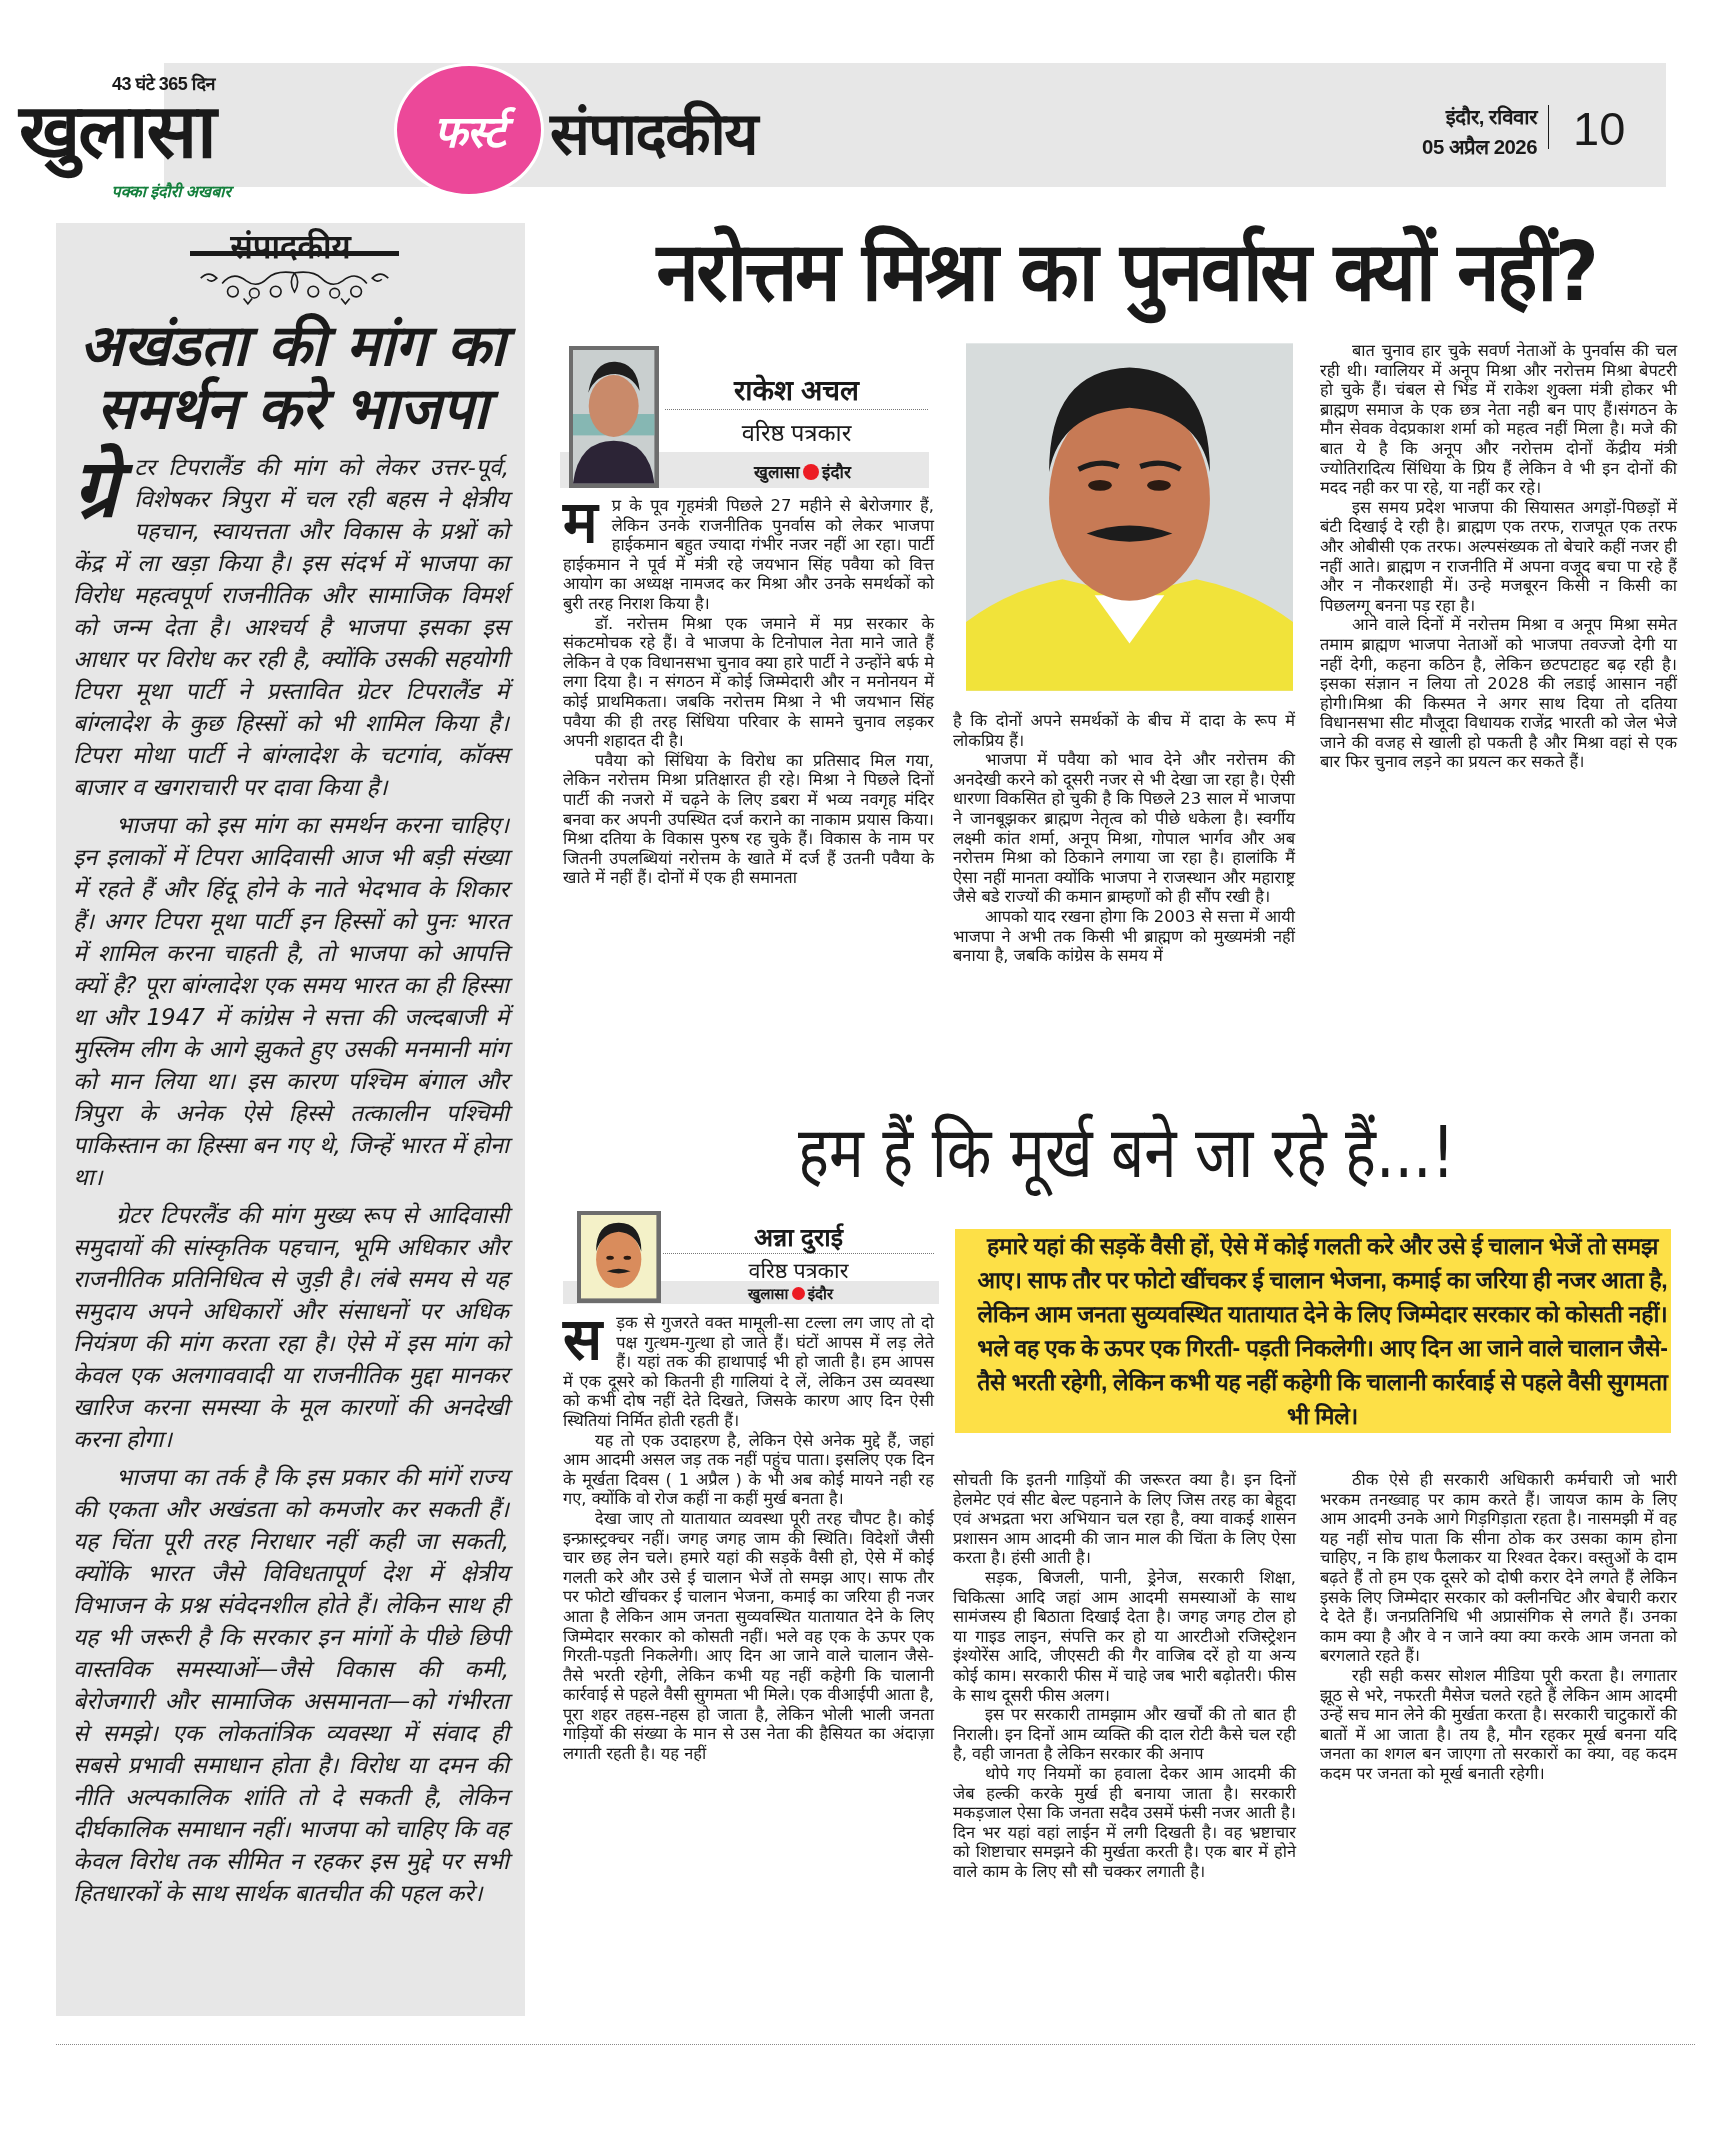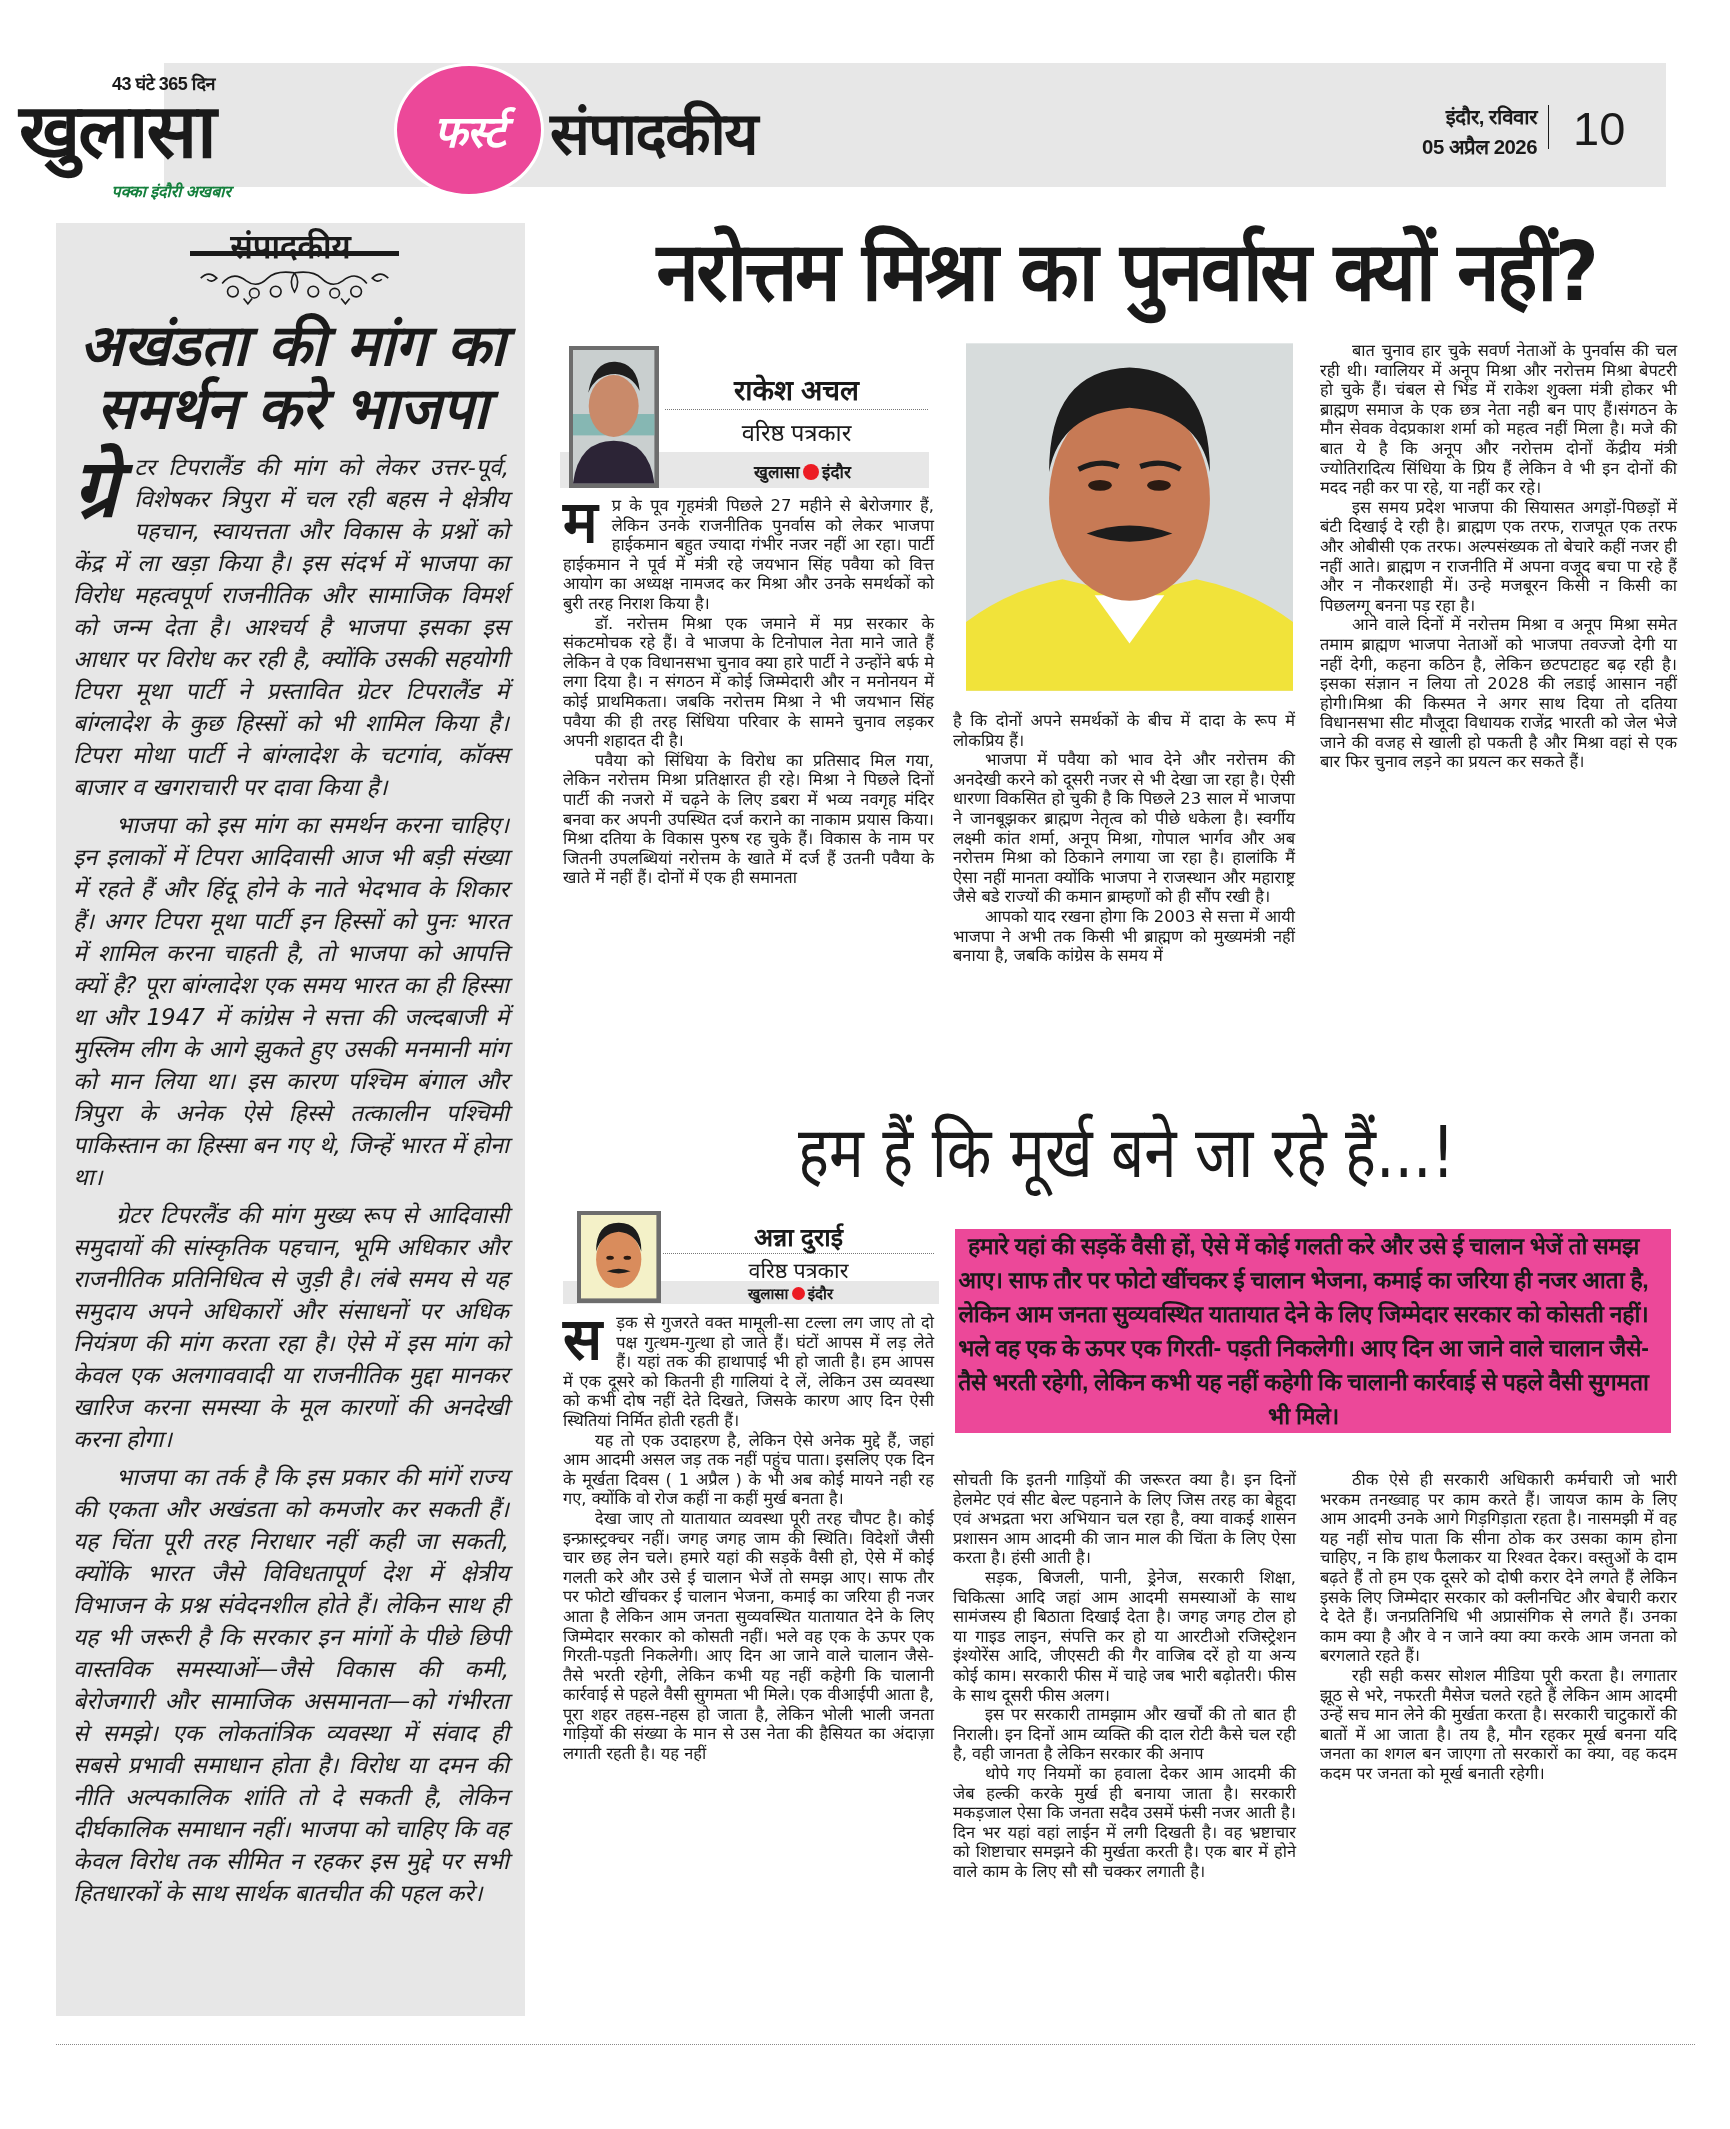--- a/index.html
+++ b/index.html
@@ -48,21 +48,21 @@
   
   .col { font-family: "DejaVu Sans", sans-serif; font-size: 16.4px; line-height: 19.6px; color: #1a1a1a; text-align: justify; }
   .col p { margin: 0; text-indent: 32px; }
   .col p.noind { text-indent: 0; }
   .dropcap-a { float: left; font-family: "DejaVu Serif", serif; font-weight: 700; font-size: 58px; line-height: 49px; margin: 2.1px 14px 0 0; }
 
   
   .hl2 { left: 558px; top: 1110px; width: 1137px; text-align: center; font-family: "DejaVu Sans", sans-serif; font-weight: 400; font-size: 71px; line-height: 86px; color: #1a1a1a; transform: scaleX(0.82); transform-origin: center; }
 
   
-  .highlight { left: 955px; top: 1229px; width: 716px; height: 204px; background: #ec4899; display: flex; align-items: center; justify-content: flex-start; }
+  .highlight { left: 955px; top: 1229px; width: 716px; height: 204px; background: #fde047; display: flex; align-items: center; justify-content: flex-end; }
   .highlight div { width: 697px; text-align: center; font-family: "Liberation Sans", sans-serif; font-weight: 700; font-size: 23px; line-height: 34px; color: #1a1a1a; letter-spacing: -0.3px; }
 
   .dotted-bottom { left: 56px; top: 2044px; width: 1639px; border-top: 1.1px dotted #888; }
 </style>
 </head>
 <body>
 
 <div class="abs mast-band"></div>
 <div class="abs logo-tagline-top">43 घंटे 365 दिन</div>
 <div class="abs logo-main">खुलासा</div>

